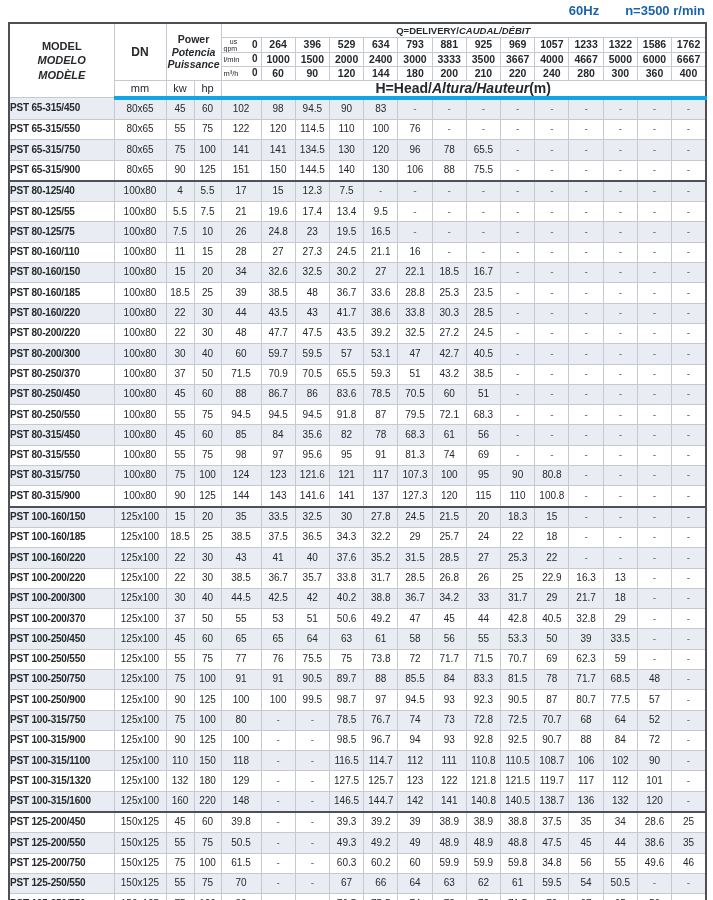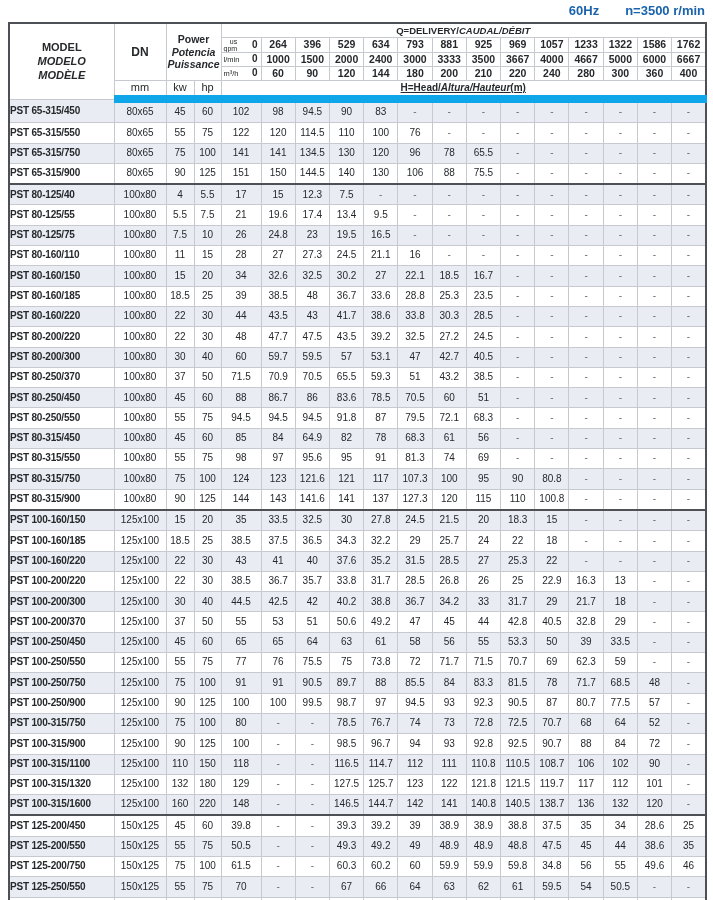--- a/index.html
+++ b/index.html
@@ -35,23 +35,23 @@
   
   .model-h{font-size:11px;line-height:1.3;}
   .dn-h{font-size:12px;}
   .power-h{font-size:10.5px;line-height:1.2;}
   .q-title{height:13px;font-size:9.5px;}
   .flow-num{height:13px;font-size:10.5px;}
   .unit-cell{height:13px;}
   .unit-wrap{display:flex;align-items:center;justify-content:space-between;padding:0 3px 0 2px;}
   .unit-label{font-size:7px;font-weight:normal;line-height:1;text-align:right;white-space:pre-line;}
   .zero{font-size:10px;font-weight:bold;}
-  .bottom-row th{height:14px;border-bottom:8px solid #0ea5e9;}
+  .bottom-row th{height:14px;border-bottom:4px solid #0ea5e9;}
   .mm-h,.kwhp-h{font-size:11px;font-weight:normal;}
-  .h-title{font-size:10px;text-decoration:underline;}
+  .h-title{font-size:14px;}
 
   
   .unit-cell,.q-title,.h-title,tbody td:nth-child(5){
     border-left:1.5px solid #868c93;
   }
 
   
   tbody td{height:19.3px;}
   tbody tr:nth-child(odd){background:#e9edf3;}
   tbody tr.group-start td{border-top:2px solid #4d5156;}
@@ -497,21 +497,21 @@
           <td class="dash">-</td>
           <td class="dash">-</td>
         </tr>
         <tr>
           <td class="model">PST 80-315/450</td>
           <td>100x80</td>
           <td>45</td>
           <td>60</td>
           <td>85</td>
           <td>84</td>
-          <td>64.9</td>
+          <td>35.6</td>
           <td>82</td>
           <td>78</td>
           <td>68.3</td>
           <td>61</td>
           <td>56</td>
           <td class="dash">-</td>
           <td class="dash">-</td>
           <td class="dash">-</td>
           <td class="dash">-</td>
           <td class="dash">-</td>

